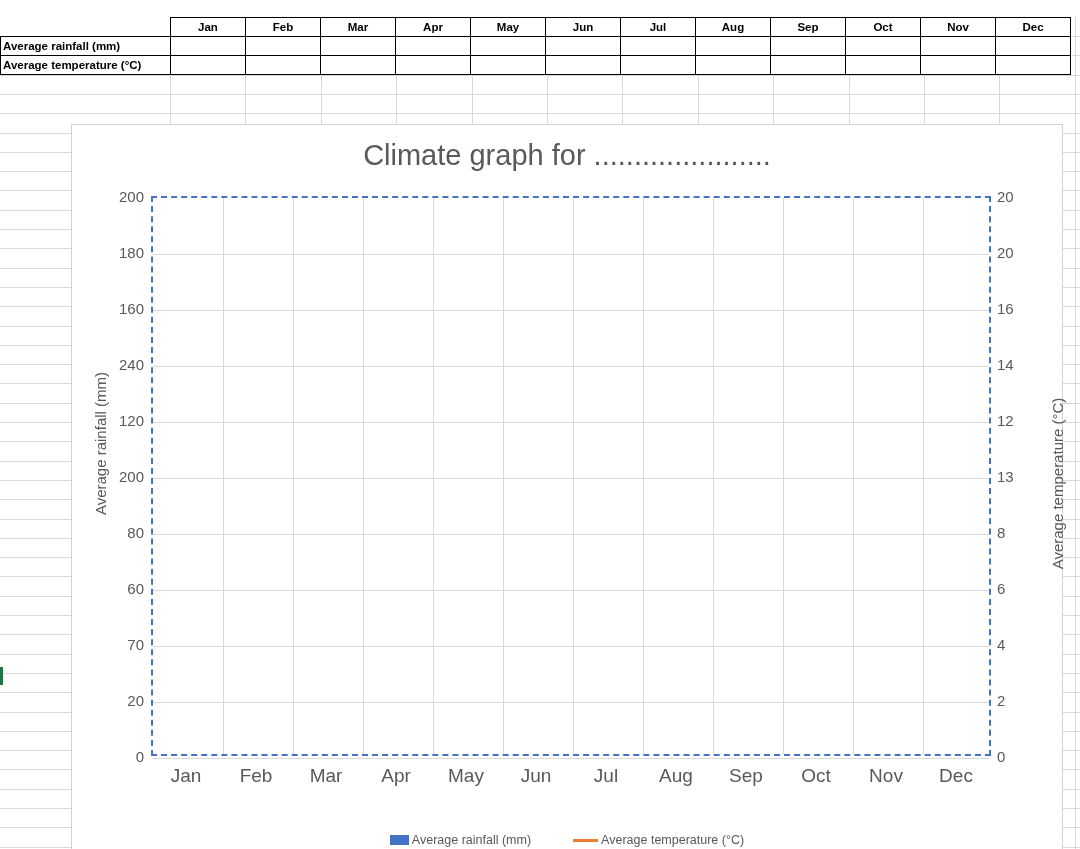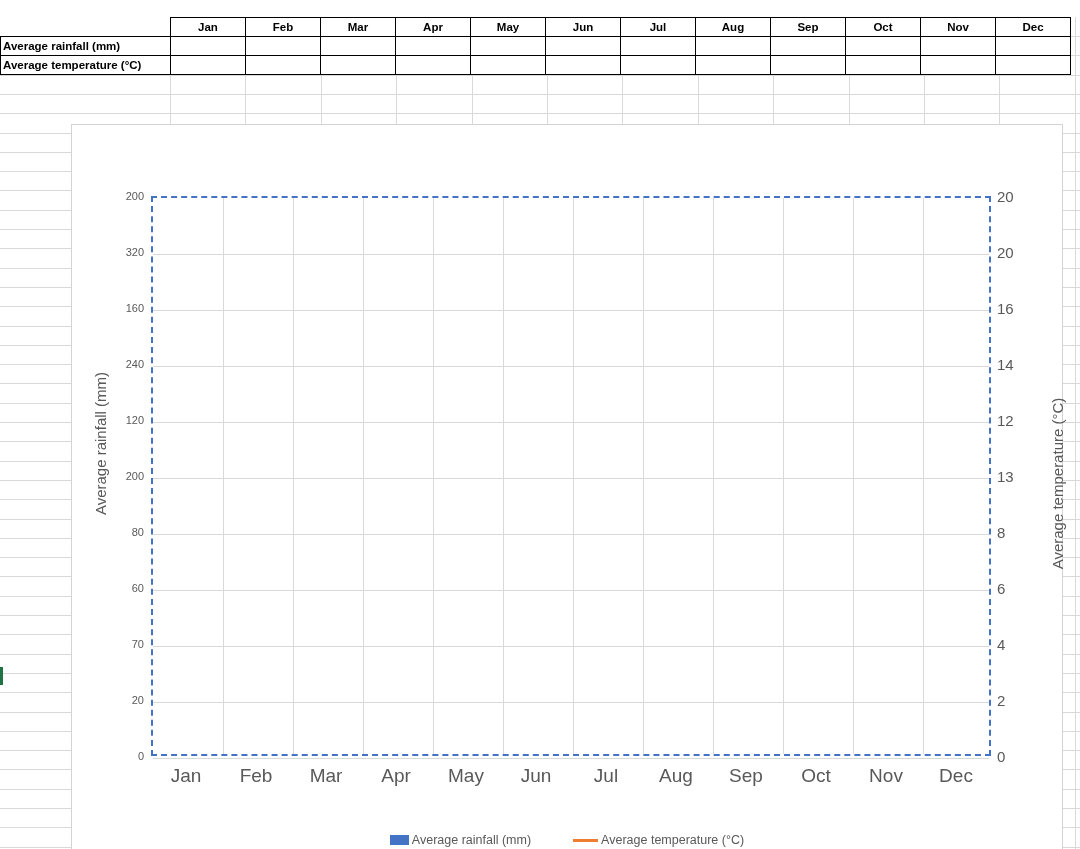--- a/index.html
+++ b/index.html
@@ -133,21 +133,21 @@
     bottom: 0;
     width: 0;
     border-left: 1px solid #d9d9d9;
   }
 
   .y-tick-left {
     position: absolute;
     right: 0;
     width: 70px;
     text-align: right;
-    font-size: 11px;
+    font-size: 15px;
     color: #595959;
     transform: translateY(-50%);
   }
   .y-tick-right {
     position: absolute;
     left: 0;
     width: 70px;
     text-align: left;
     font-size: 15px;
     color: #595959;
@@ -357,20 +357,21 @@
           <td class="cell-empty"></td>
           <td class="cell-empty"></td>
           <td class="cell-empty"></td>
           <td class="cell-empty"></td>
         </tr>
       </tbody>
   </table>
 
   <div id="chart-object">
 
+    <div id="chart-title">Climate graph for ......................</div>
 
     <div id="plot-area">
         <div class="hgrid" style="top: 56px;"></div>
         <div class="hgrid" style="top: 112px;"></div>
         <div class="hgrid" style="top: 168px;"></div>
         <div class="hgrid" style="top: 224px;"></div>
         <div class="hgrid" style="top: 280px;"></div>
         <div class="hgrid" style="top: 336px;"></div>
         <div class="hgrid" style="top: 392px;"></div>
         <div class="hgrid" style="top: 448px;"></div>
@@ -384,21 +385,21 @@
         <div class="vgrid" style="left: 420px;"></div>
         <div class="vgrid" style="left: 490px;"></div>
         <div class="vgrid" style="left: 560px;"></div>
         <div class="vgrid" style="left: 630px;"></div>
         <div class="vgrid" style="left: 700px;"></div>
         <div class="vgrid" style="left: 770px;"></div>
       </div>
 
     <div id="y-left-ticks">
         <div class="y-tick-left" style="top: 0px;">200</div>
-        <div class="y-tick-left" style="top: 56px;">320</div>
+        <div class="y-tick-left" style="top: 56px;">180</div>
         <div class="y-tick-left" style="top: 112px;">160</div>
         <div class="y-tick-left" style="top: 168px;">240</div>
         <div class="y-tick-left" style="top: 224px;">120</div>
         <div class="y-tick-left" style="top: 280px;">200</div>
         <div class="y-tick-left" style="top: 336px;">80</div>
         <div class="y-tick-left" style="top: 392px;">60</div>
         <div class="y-tick-left" style="top: 448px;">70</div>
         <div class="y-tick-left" style="top: 504px;">20</div>
         <div class="y-tick-left" style="top: 560px;">0</div>
       </div>

